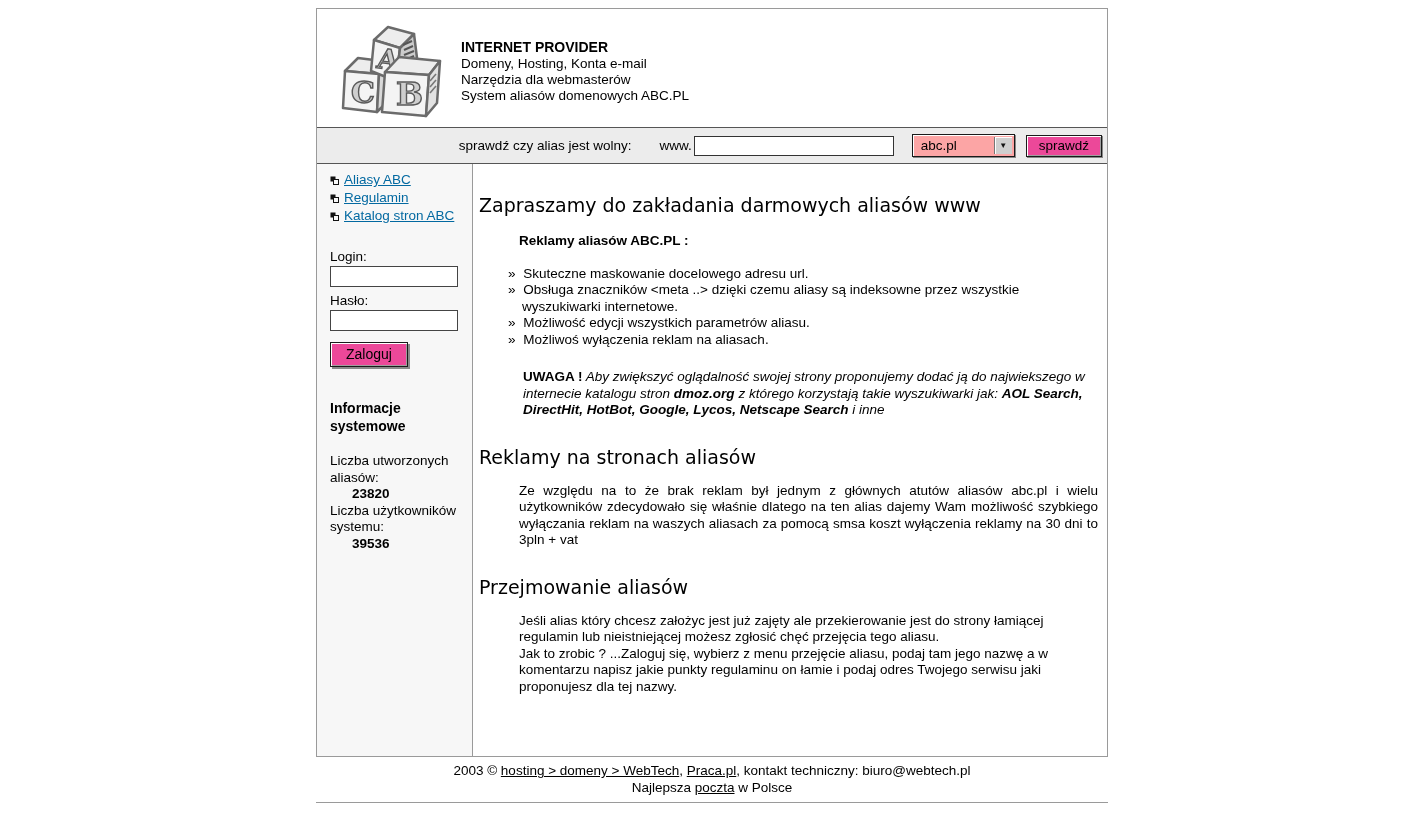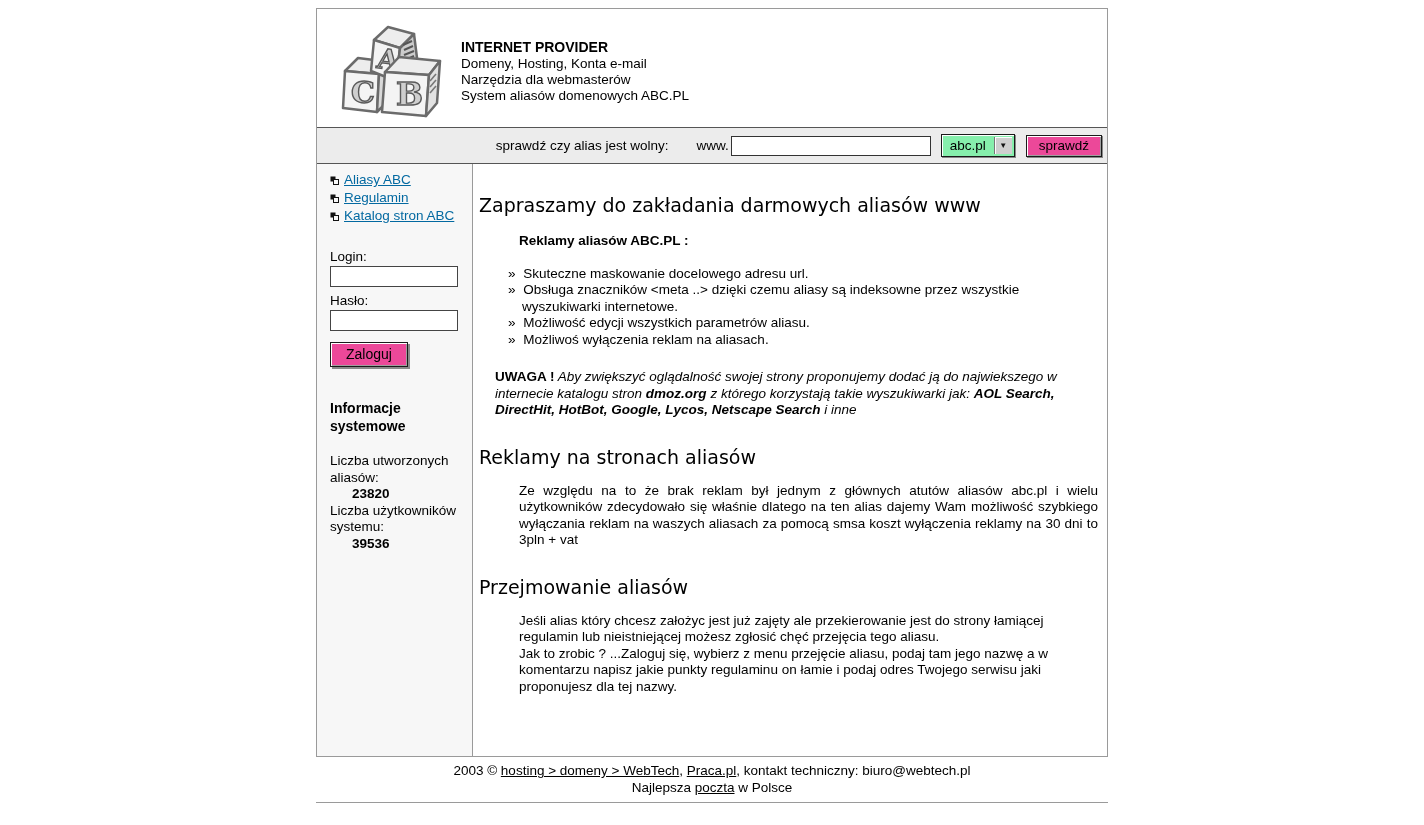--- a/index.html
+++ b/index.html
@@ -17,24 +17,24 @@
   .header-title { font-weight:bold; font-size:14px; margin-bottom:1px; }
 
   
   .checker-bar { height:37px; background:#ececec; border-top:1px solid #555;
                  border-bottom:1px solid #555; display:flex; align-items:center;
                  justify-content:flex-end; padding-right:5px; font-size:13.5px; }
   .checker-label { margin-right:28px; }
   .www-prefix { margin-right:2px; }
   .alias-input { width:200px; height:20px; border:1px solid #333; background:#fff;
                  font:13px "Liberation Sans", sans-serif; padding:0 3px; }
-  .select95 { margin-left:10px; height:23px; display:inline-flex; align-items:center;
-              background:#86efac; border:1px solid #1a1a1a;
+  .select95 { margin-left:18px; height:23px; display:inline-flex; align-items:center;
+              background:#fca5a5; border:1px solid #1a1a1a;
               box-shadow:inset 1px 1px 0 #fff, 1px 1px 0 #888;
-              padding:0 2px 0 8px; cursor:pointer; }
+              padding:0 2px 0 8px; cursor:pointer;gap:29px; }
   .select95 .sel-text { margin-right:8px; }
   .sel-arrow-box { width:18px; height:17px; border-left:1px solid #777;
                    background:#cfcfcf; display:flex; align-items:center;
                    justify-content:center; font-size:8px; color:#111;
                    box-shadow:inset 1px 1px 0 #fdfdfd; }
   .btn95 { background:#ec4899; border:1px solid #1a1a1a; color:#000;
            box-shadow:inset 1px 1px 0 #fff, inset -1px -1px 0 #9f9f9f, 1px 1px 0 #888;
            font:13.5px "Liberation Sans", sans-serif; padding:2px 12px 3px; cursor:pointer; }
   .btn-check { margin-left:11px; }
 
@@ -59,21 +59,21 @@
 
   
   .main { flex:1; padding:30px 9px 20px 6px; font-size:13.5px; line-height:16.5px; }
   .welcome-heading, .section-heading { font-family:"DejaVu Sans", sans-serif;
       font-weight:normal; font-size:19px; line-height:23px; }
   .welcome-heading { margin-bottom:16px; }
   .benefits-title { font-weight:bold; margin-left:40px; margin-bottom:16px; }
   .benefits { margin-left:29px; }
   .bullet-line { padding-left:14px; text-indent:-14px; }
   .bullet-mark { margin-right:4px; }
-  .notice { margin-left:16px; margin-top:21px; font-style:italic; }
+  .notice { margin-left:44px; margin-top:21px; font-style:italic; }
   .notice b { font-style:normal; }
   .section-heading { margin-top:27px; margin-bottom:14px; }
   .paras { margin-left:40px; }
   .para { text-align:justify; white-space:pre-line; margin-bottom:16px; }
   .paras.ragged .para { text-align:left; }
 
   
   .footer { border-bottom:1px solid #9a9a9a; text-align:center; font-size:13.5px;
             line-height:17px; padding:5px 0 6px; }
   .seg { white-space:pre-wrap; }

